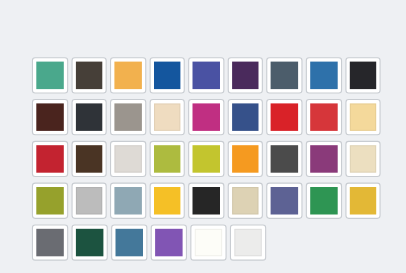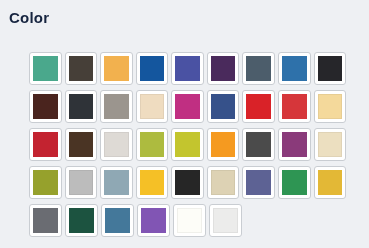--- a/index.html
+++ b/index.html
@@ -64,21 +64,20 @@
   }
   .swatch-cell.light-chip .swatch-chip {
     border: 1px solid rgba(0,0,0,0.05);
   }
 </style>
 </head>
 <body>
 
 <div class="panel">
 
-  <div class="panel-title">Color</div>
 
   <div class="swatch-grid">
       <div class="swatch-row">
         <div class="swatch-cell" title="teal-green" style="background: rgb(255, 255, 255); border-color: rgb(201, 205, 210);">
           <span class="swatch-chip" style="background-color: rgb(74, 168, 140);"></span>
         </div>
         <div class="swatch-cell" title="dark-brown-gray" style="background: rgb(255, 255, 255); border-color: rgb(201, 205, 210);">
           <span class="swatch-chip" style="background-color: rgb(70, 63, 56);"></span>
         </div>
         <div class="swatch-cell" title="amber-orange" style="background: rgb(255, 255, 255); border-color: rgb(201, 205, 210);">

